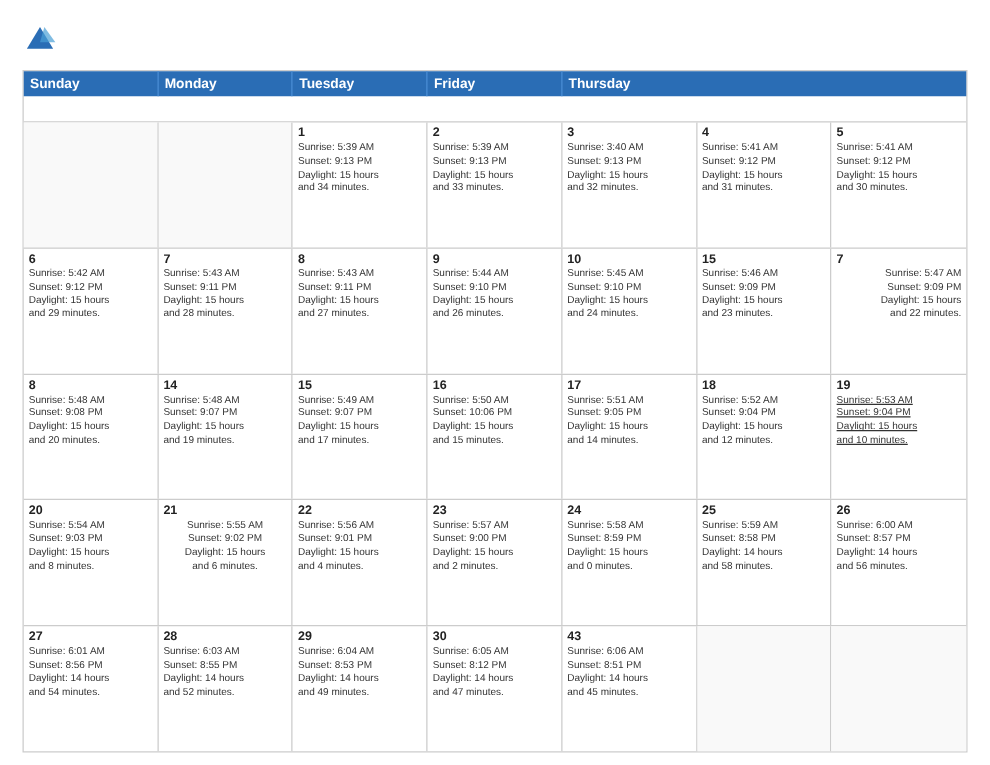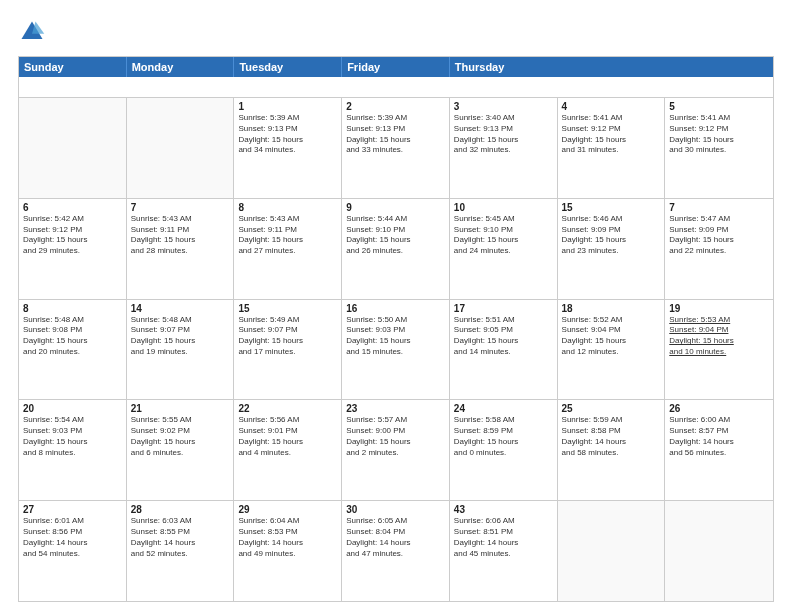--- a/index.html
+++ b/index.html
@@ -214,21 +214,21 @@
           </div>
           <div class="cal-cell">
             <div class="day-num">15</div>
             <div class="cell-text" style="white-space: pre-line;">Sunrise: 5:46 AM
 Sunset: 9:09 PM
 Daylight: 15 hours
 and 23 minutes.</div>
           </div>
           <div class="cal-cell">
             <div class="day-num">7</div>
-            <div class="cell-text" style="white-space: pre-line;">Sunrise: 5:47 AM
+            <div class="cell-text" style="white-space: pre-line; text-align: right;">Sunrise: 5:47 AM
 Sunset: 9:09 PM
 Daylight: 15 hours
 and 22 minutes.</div>
           </div>
         </div>
         <div class="cal-week">
           <div class="cal-cell">
             <div class="day-num">8</div>
             <div class="cell-text" style="white-space: pre-line;">Sunrise: 5:48 AM
 Sunset: 9:08 PM
@@ -245,21 +245,21 @@
           <div class="cal-cell">
             <div class="day-num">15</div>
             <div class="cell-text" style="white-space: pre-line;">Sunrise: 5:49 AM
 Sunset: 9:07 PM
 Daylight: 15 hours
 and 17 minutes.</div>
           </div>
           <div class="cal-cell">
             <div class="day-num">16</div>
             <div class="cell-text" style="white-space: pre-line;">Sunrise: 5:50 AM
-Sunset: 9:03 PM
+Sunset: 10:06 PM
 Daylight: 15 hours
 and 15 minutes.</div>
           </div>
           <div class="cal-cell">
             <div class="day-num">17</div>
             <div class="cell-text" style="white-space: pre-line;">Sunrise: 5:51 AM
 Sunset: 9:05 PM
 Daylight: 15 hours
 and 14 minutes.</div>
           </div>
@@ -281,21 +281,21 @@
         <div class="cal-week">
           <div class="cal-cell">
             <div class="day-num">20</div>
             <div class="cell-text" style="white-space: pre-line;">Sunrise: 5:54 AM
 Sunset: 9:03 PM
 Daylight: 15 hours
 and 8 minutes.</div>
           </div>
           <div class="cal-cell">
             <div class="day-num">21</div>
-            <div class="cell-text" style="white-space: pre-line;">Sunrise: 5:55 AM
+            <div class="cell-text" style="white-space: pre-line; text-align: center;">Sunrise: 5:55 AM
 Sunset: 9:02 PM
 Daylight: 15 hours
 and 6 minutes.</div>
           </div>
           <div class="cal-cell">
             <div class="day-num">22</div>
             <div class="cell-text" style="white-space: pre-line;">Sunrise: 5:56 AM
 Sunset: 9:01 PM
 Daylight: 15 hours
 and 4 minutes.</div>
@@ -347,21 +347,21 @@
           <div class="cal-cell">
             <div class="day-num">29</div>
             <div class="cell-text" style="white-space: pre-line;">Sunrise: 6:04 AM
 Sunset: 8:53 PM
 Daylight: 14 hours
 and 49 minutes.</div>
           </div>
           <div class="cal-cell">
             <div class="day-num">30</div>
             <div class="cell-text" style="white-space: pre-line;">Sunrise: 6:05 AM
-Sunset: 8:04 PM
+Sunset: 8:12 PM
 Daylight: 14 hours
 and 47 minutes.</div>
           </div>
           <div class="cal-cell">
             <div class="day-num">43</div>
             <div class="cell-text" style="white-space: pre-line;">Sunrise: 6:06 AM
 Sunset: 8:51 PM
 Daylight: 14 hours
 and 45 minutes.</div>
           </div>

